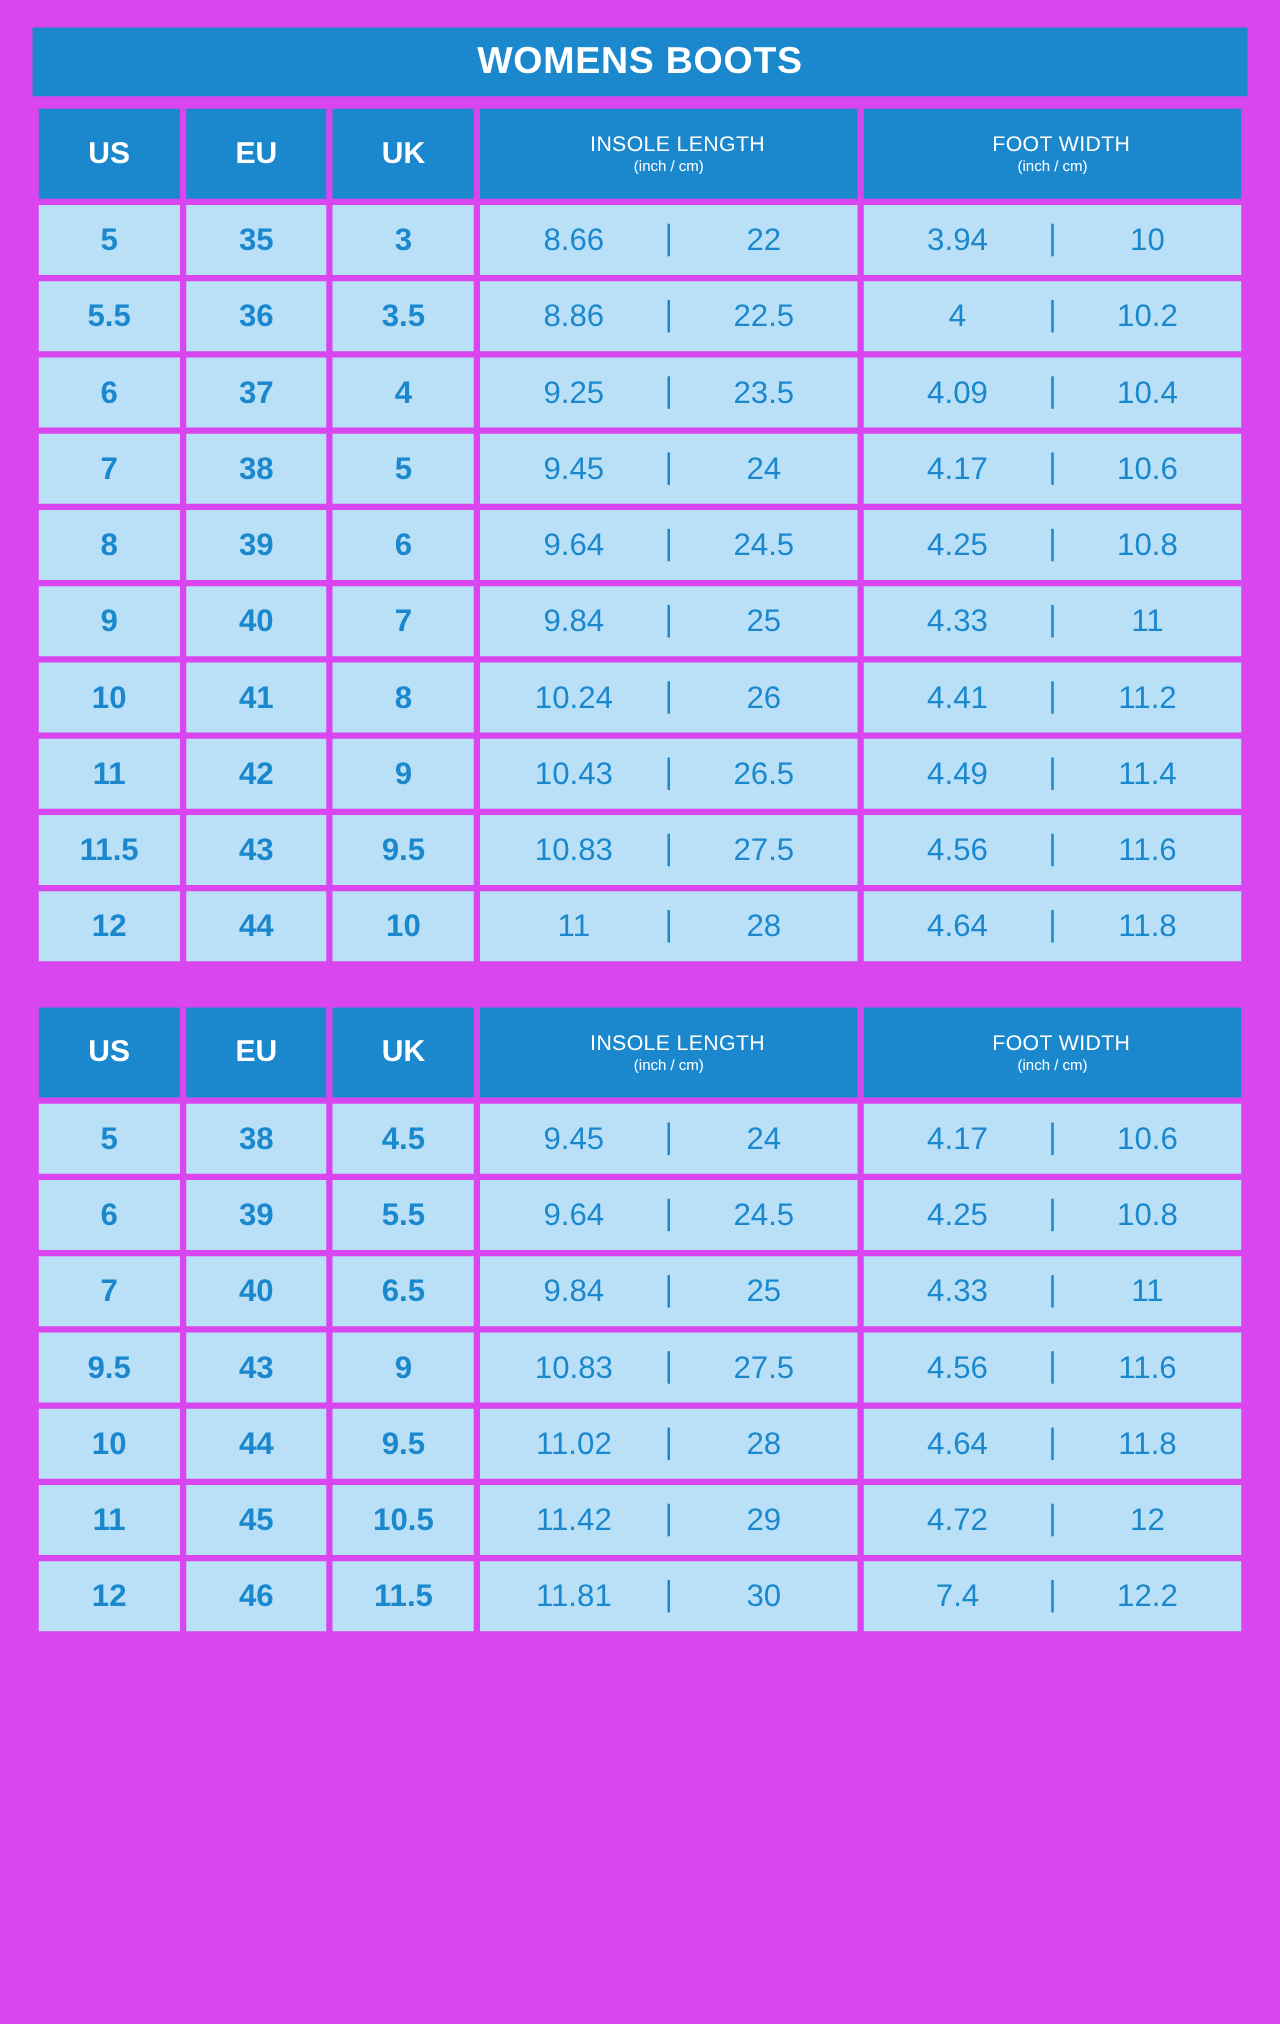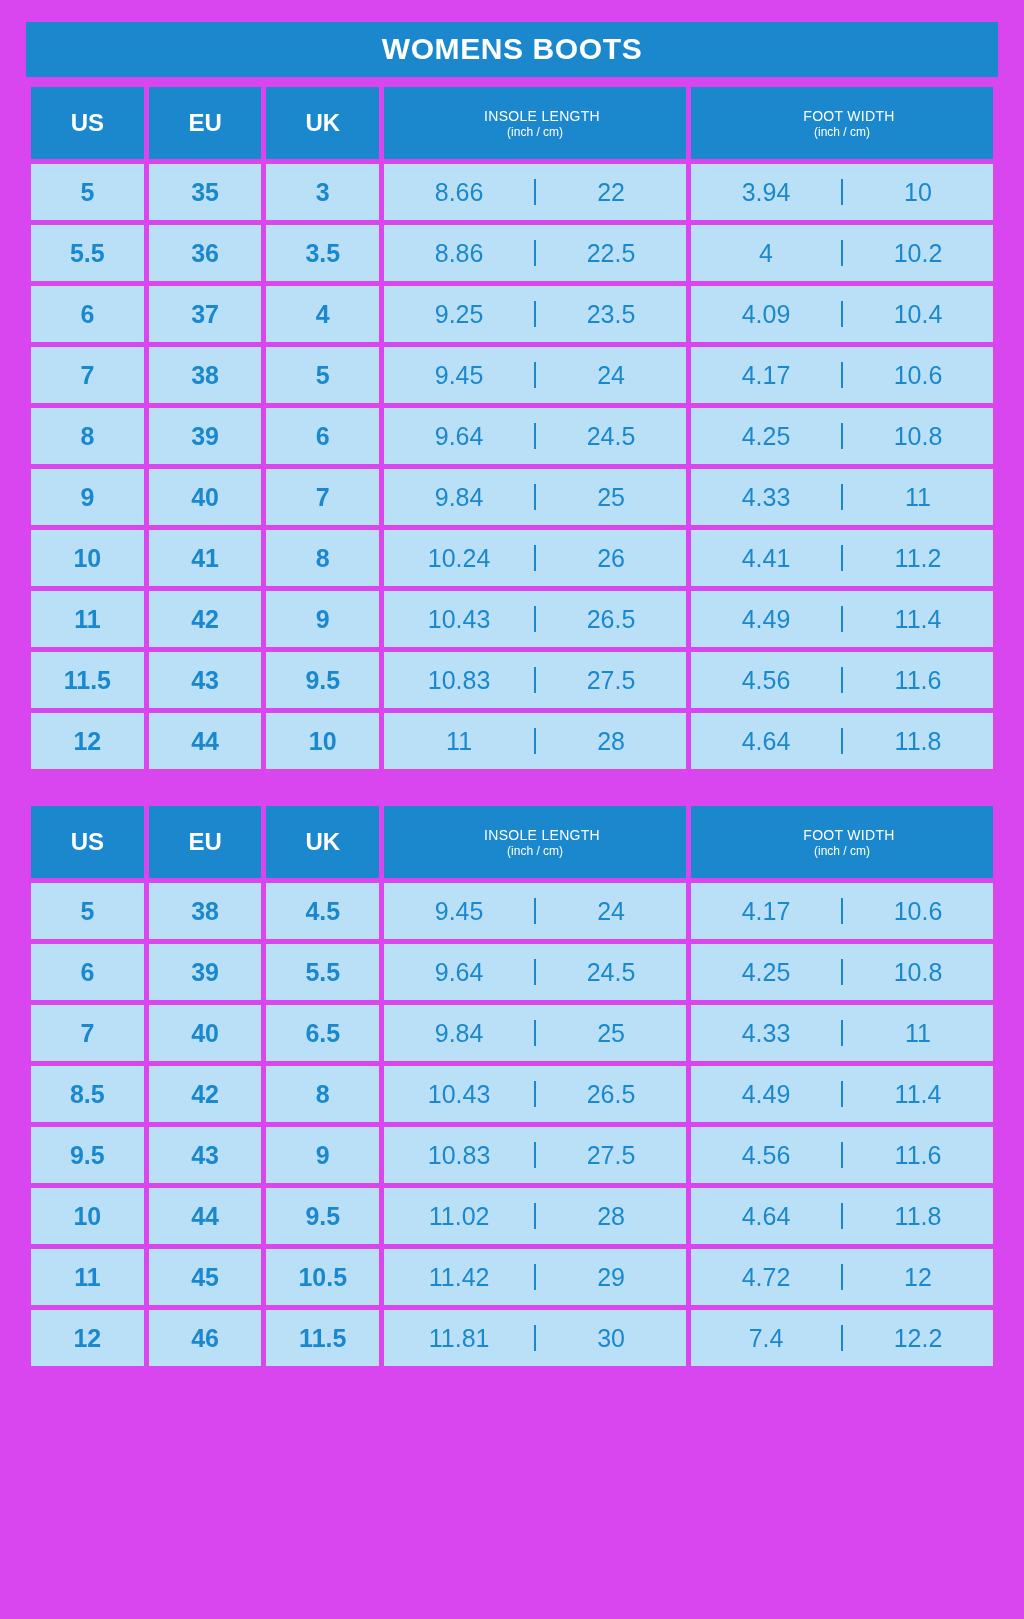--- a/index.html
+++ b/index.html
@@ -65,21 +65,21 @@
     font-size: 19px;
   }
   .hdr-sub {
     display: block;
     font-size: 12px;
     font-weight: normal;
     margin-top: 3px;
   }
   .hdr-main {
     display: block;
-    font-size: 14px;
+    font-size: 17px;
     font-weight: normal;
     letter-spacing: 0.3px;
     margin-left: 14px;
   }
   
   .cell {
     background: #b9e0f7;
     color: #1b88ce;
     text-align: center;
     height: 56px;
@@ -90,21 +90,21 @@
     font-weight: bold;
     font-size: 25px;
   }
   .cell.plain {
     font-weight: normal;
     font-size: 25px;
   }
   .pair {
     display: flex;
     align-items: center;
-    justify-content: space-between;
+    justify-content: flex-end;
     gap: 0;
   }
   .pair > span.v {
     flex: 1 1 0;
     text-align: center;
   }
   .pair > span.sep {
     flex: 0 0 auto;
     width: 2px;
     height: 26px;
@@ -418,39 +418,20 @@
           </td>
           <td class="cell plain">
             <div class="pair">
                 <span class="v">4.33</span>
                 <span class="sep"></span>
                 <span class="v">11</span>
               </div>
           </td>
         </tr>
         <tr>
-          <td class="cell bold">8.5</td>
-          <td class="cell bold">42</td>
-          <td class="cell bold">8</td>
-          <td class="cell plain">
-            <div class="pair">
-                <span class="v">10.43</span>
-                <span class="sep"></span>
-                <span class="v">26.5</span>
-              </div>
-          </td>
-          <td class="cell plain">
-            <div class="pair">
-                <span class="v">4.49</span>
-                <span class="sep"></span>
-                <span class="v">11.4</span>
-              </div>
-          </td>
-        </tr>
-        <tr>
           <td class="cell bold">9.5</td>
           <td class="cell bold">43</td>
           <td class="cell bold">9</td>
           <td class="cell plain">
             <div class="pair">
                 <span class="v">10.83</span>
                 <span class="sep"></span>
                 <span class="v">27.5</span>
               </div>
           </td>

